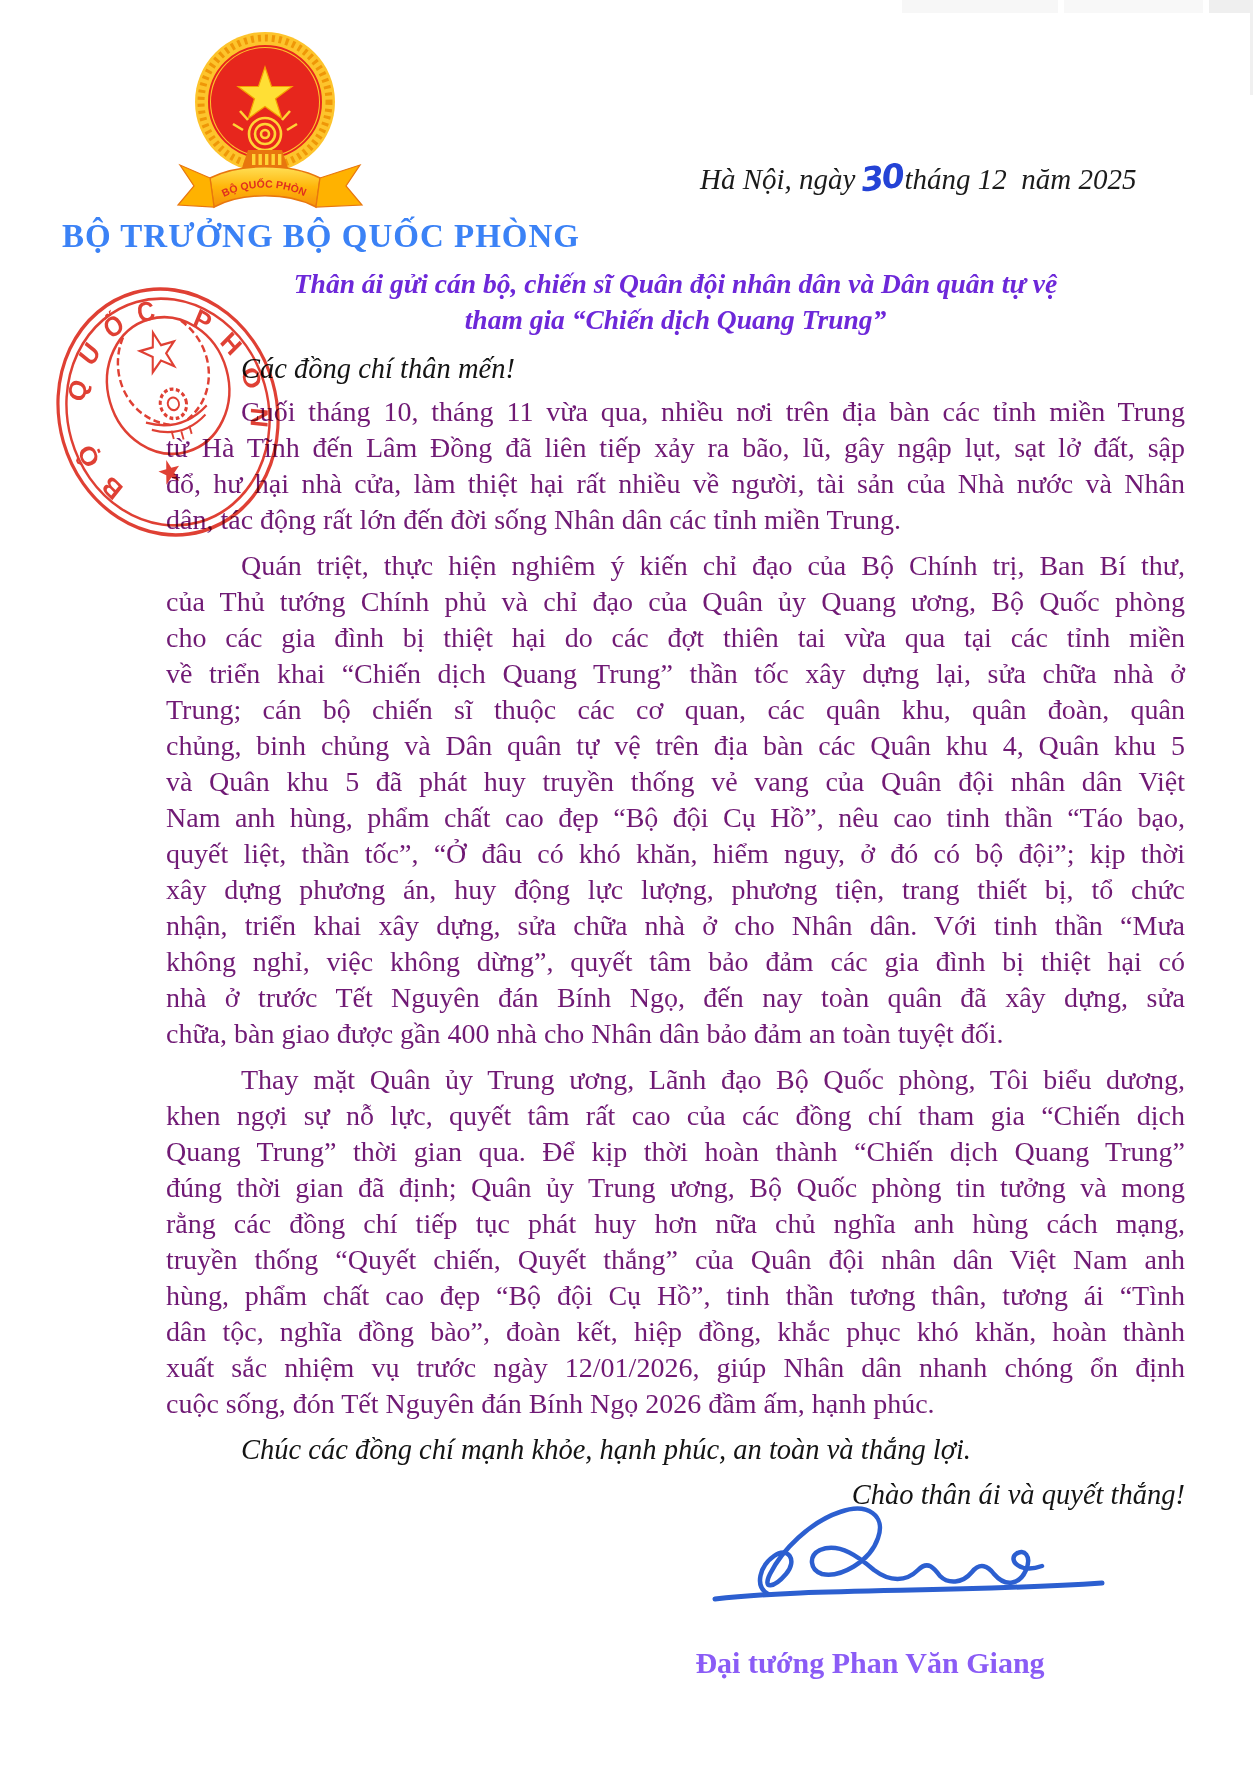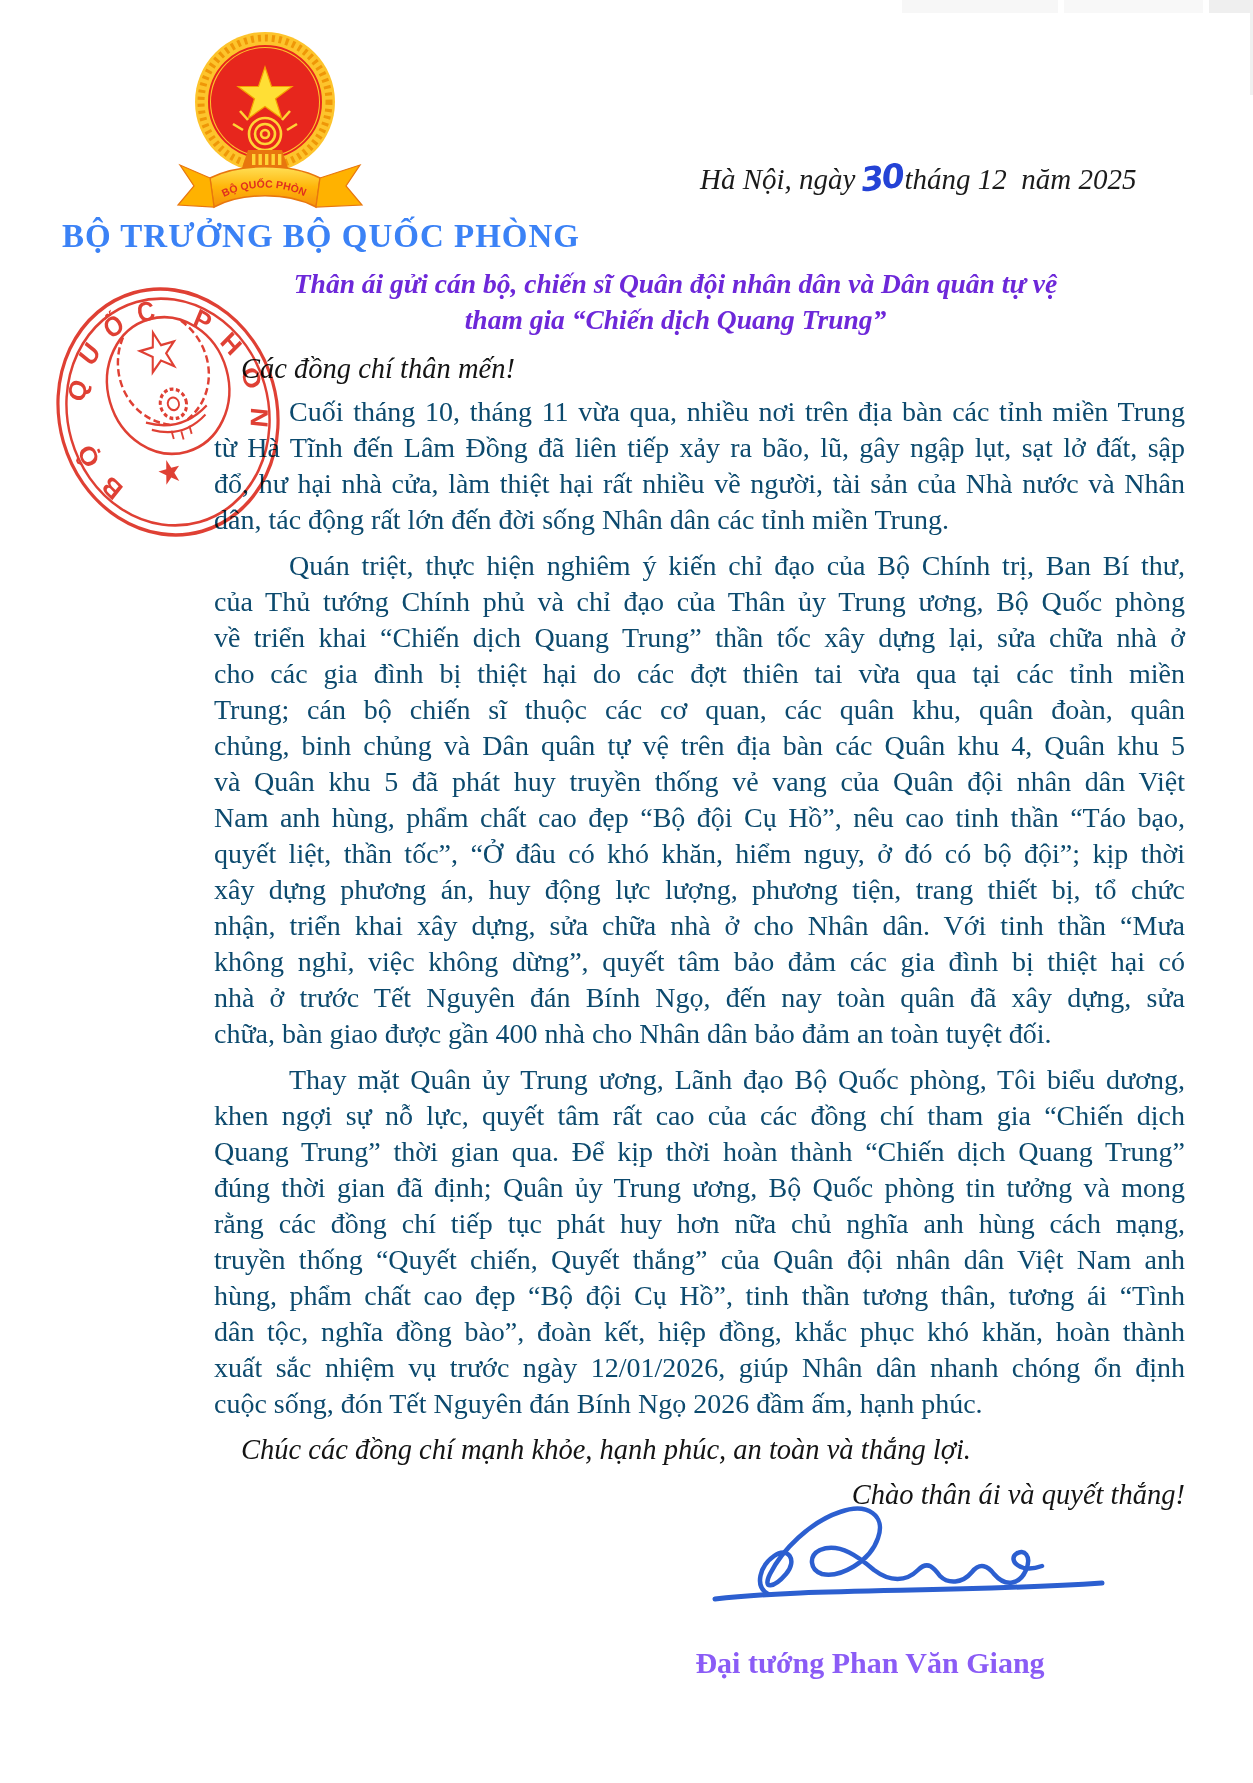--- a/index.html
+++ b/index.html
@@ -29,21 +29,21 @@
     position:absolute;left:62px;top:218px;
     font-weight:bold;font-size:33px;letter-spacing:1px;white-space:nowrap;color:#3b82f6;
   }
 
   .content{position:absolute;left:166px;top:266px;width:1019px;}
   .heading{text-align:center;font-weight:bold;font-style:italic;font-size:27.5px;line-height:36px;color:#6d28d9;}
   .greeting{margin-top:13px;font-style:italic;font-size:28.5px;line-height:36px;text-indent:75px;}
   .para{margin:0 0 10px 0;}
   .para .line{
     font-size:28px;line-height:36px;text-align:justify;text-align-last:justify;
-    white-space:normal;color:#0c4a6e;margin-left:48px;
+    white-space:normal;color:#701a75;
   }
   .para .line.first{text-indent:75px;}
   .para .line.no-just{text-align-last:left;}
   #body-paragraphs{margin-top:7px;}
   .closing{font-style:italic;font-size:28.5px;line-height:36px;text-indent:75px;}
   .closing.c1{margin-top:10px;}
   .closing.c2{margin-top:9px;text-align:right;}
 
   .sig-name{
     position:absolute;left:680px;top:1646px;width:380px;text-align:center;
@@ -112,23 +112,23 @@
     <div class="greeting">Các đồng chí thân mến!</div>
     <div id="body-paragraphs">
         <div class="para">
           <div class="line first">Cuối tháng 10, tháng 11 vừa qua, nhiều nơi trên địa bàn các tỉnh miền Trung</div>
           <div class="line">từ Hà Tĩnh đến Lâm Đồng đã liên tiếp xảy ra bão, lũ, gây ngập lụt, sạt lở đất, sập</div>
           <div class="line">đổ, hư hại nhà cửa, làm thiệt hại rất nhiều về người, tài sản của Nhà nước và Nhân</div>
           <div class="line no-just">dân, tác động rất lớn đến đời sống Nhân dân các tỉnh miền Trung.</div>
         </div>
         <div class="para">
           <div class="line first">Quán triệt, thực hiện nghiêm ý kiến chỉ đạo của Bộ Chính trị, Ban Bí thư,</div>
-          <div class="line">của Thủ tướng Chính phủ và chỉ đạo của Thân ủy Trung ương, Bộ Quốc phòng</div>
+          <div class="line">của Thủ tướng Chính phủ và chỉ đạo của Quân ủy Quang ương, Bộ Quốc phòng</div>
+          <div class="line">cho các gia đình bị thiệt hại do các đợt thiên tai vừa qua tại các tỉnh miền</div>
           <div class="line">về triển khai “Chiến dịch Quang Trung” thần tốc xây dựng lại, sửa chữa nhà ở</div>
-          <div class="line">cho các gia đình bị thiệt hại do các đợt thiên tai vừa qua tại các tỉnh miền</div>
           <div class="line">Trung; cán bộ chiến sĩ thuộc các cơ quan, các quân khu, quân đoàn, quân</div>
           <div class="line">chủng, binh chủng và Dân quân tự vệ trên địa bàn các Quân khu 4, Quân khu 5</div>
           <div class="line">và Quân khu 5 đã phát huy truyền thống vẻ vang của Quân đội nhân dân Việt</div>
           <div class="line">Nam anh hùng, phẩm chất cao đẹp “Bộ đội Cụ Hồ”, nêu cao tinh thần “Táo bạo,</div>
           <div class="line">quyết liệt, thần tốc”, “Ở đâu có khó khăn, hiểm nguy, ở đó có bộ đội”; kịp thời</div>
           <div class="line">xây dựng phương án, huy động lực lượng, phương tiện, trang thiết bị, tổ chức</div>
           <div class="line">nhận, triển khai xây dựng, sửa chữa nhà ở cho Nhân dân. Với tinh thần “Mưa</div>
           <div class="line">không nghỉ, việc không dừng”, quyết tâm bảo đảm các gia đình bị thiệt hại có</div>
           <div class="line">nhà ở trước Tết Nguyên đán Bính Ngọ, đến nay toàn quân đã xây dựng, sửa</div>
           <div class="line no-just">chữa, bàn giao được gần 400 nhà cho Nhân dân bảo đảm an toàn tuyệt đối.</div>

